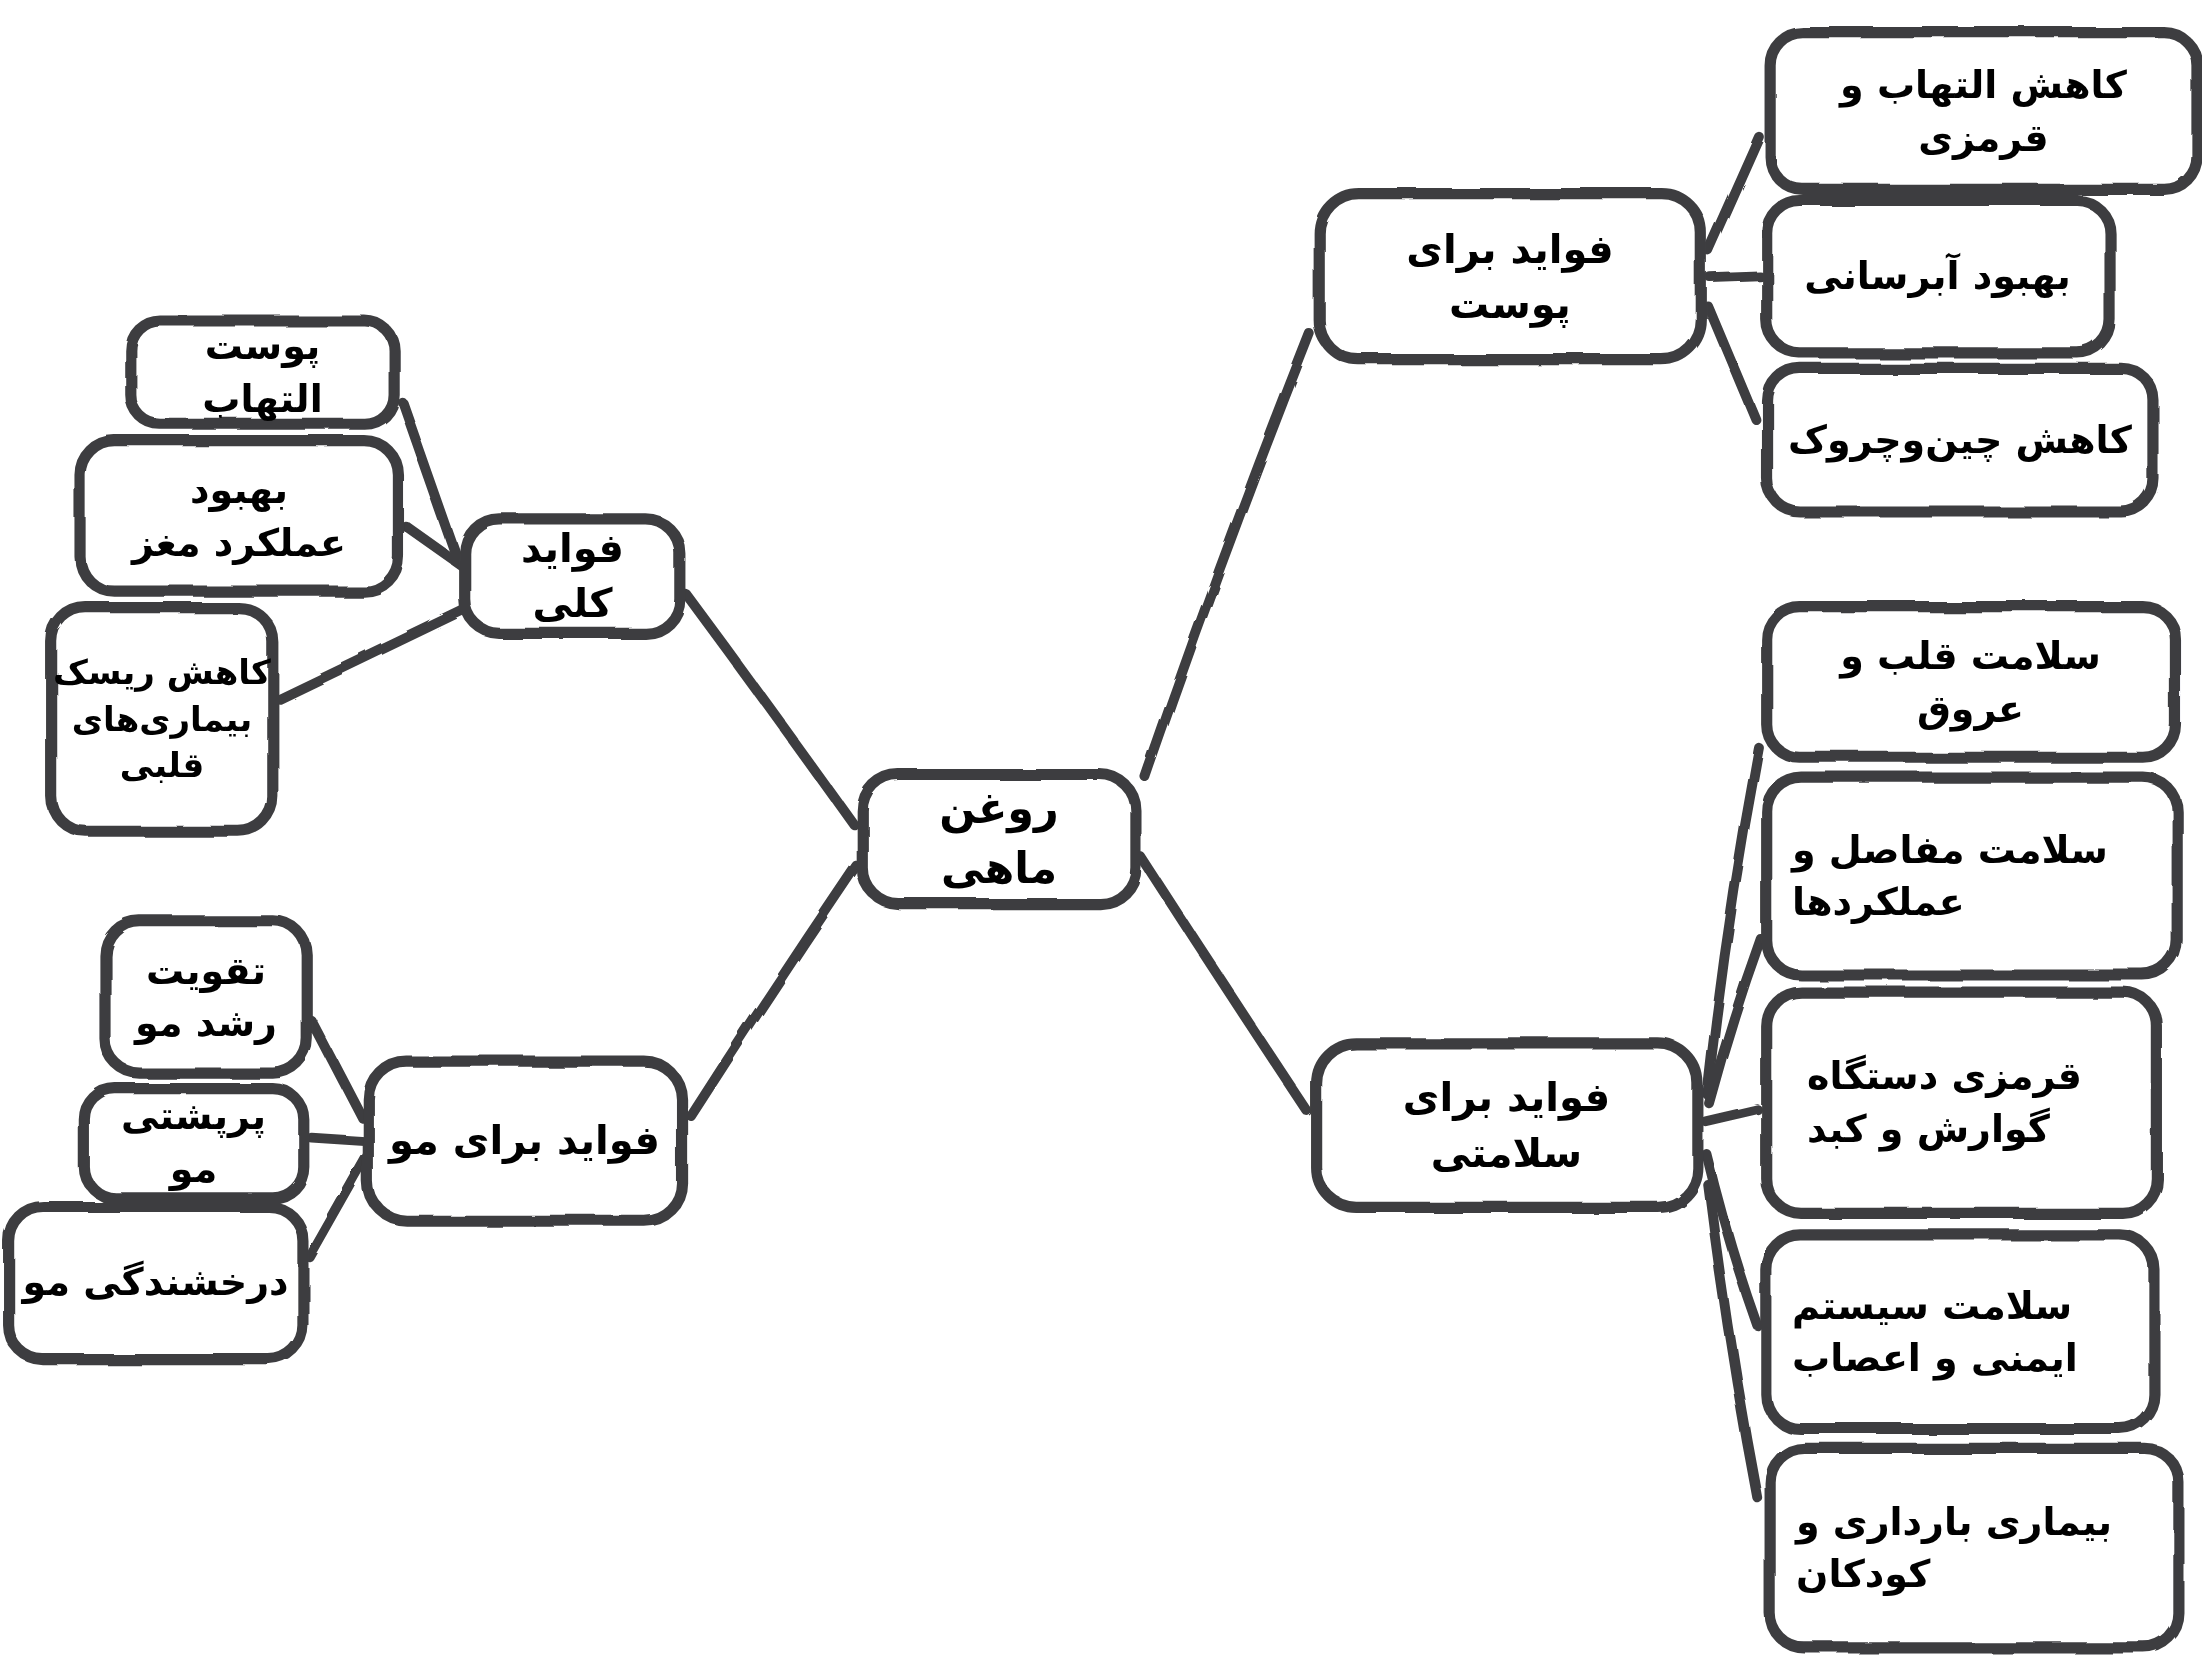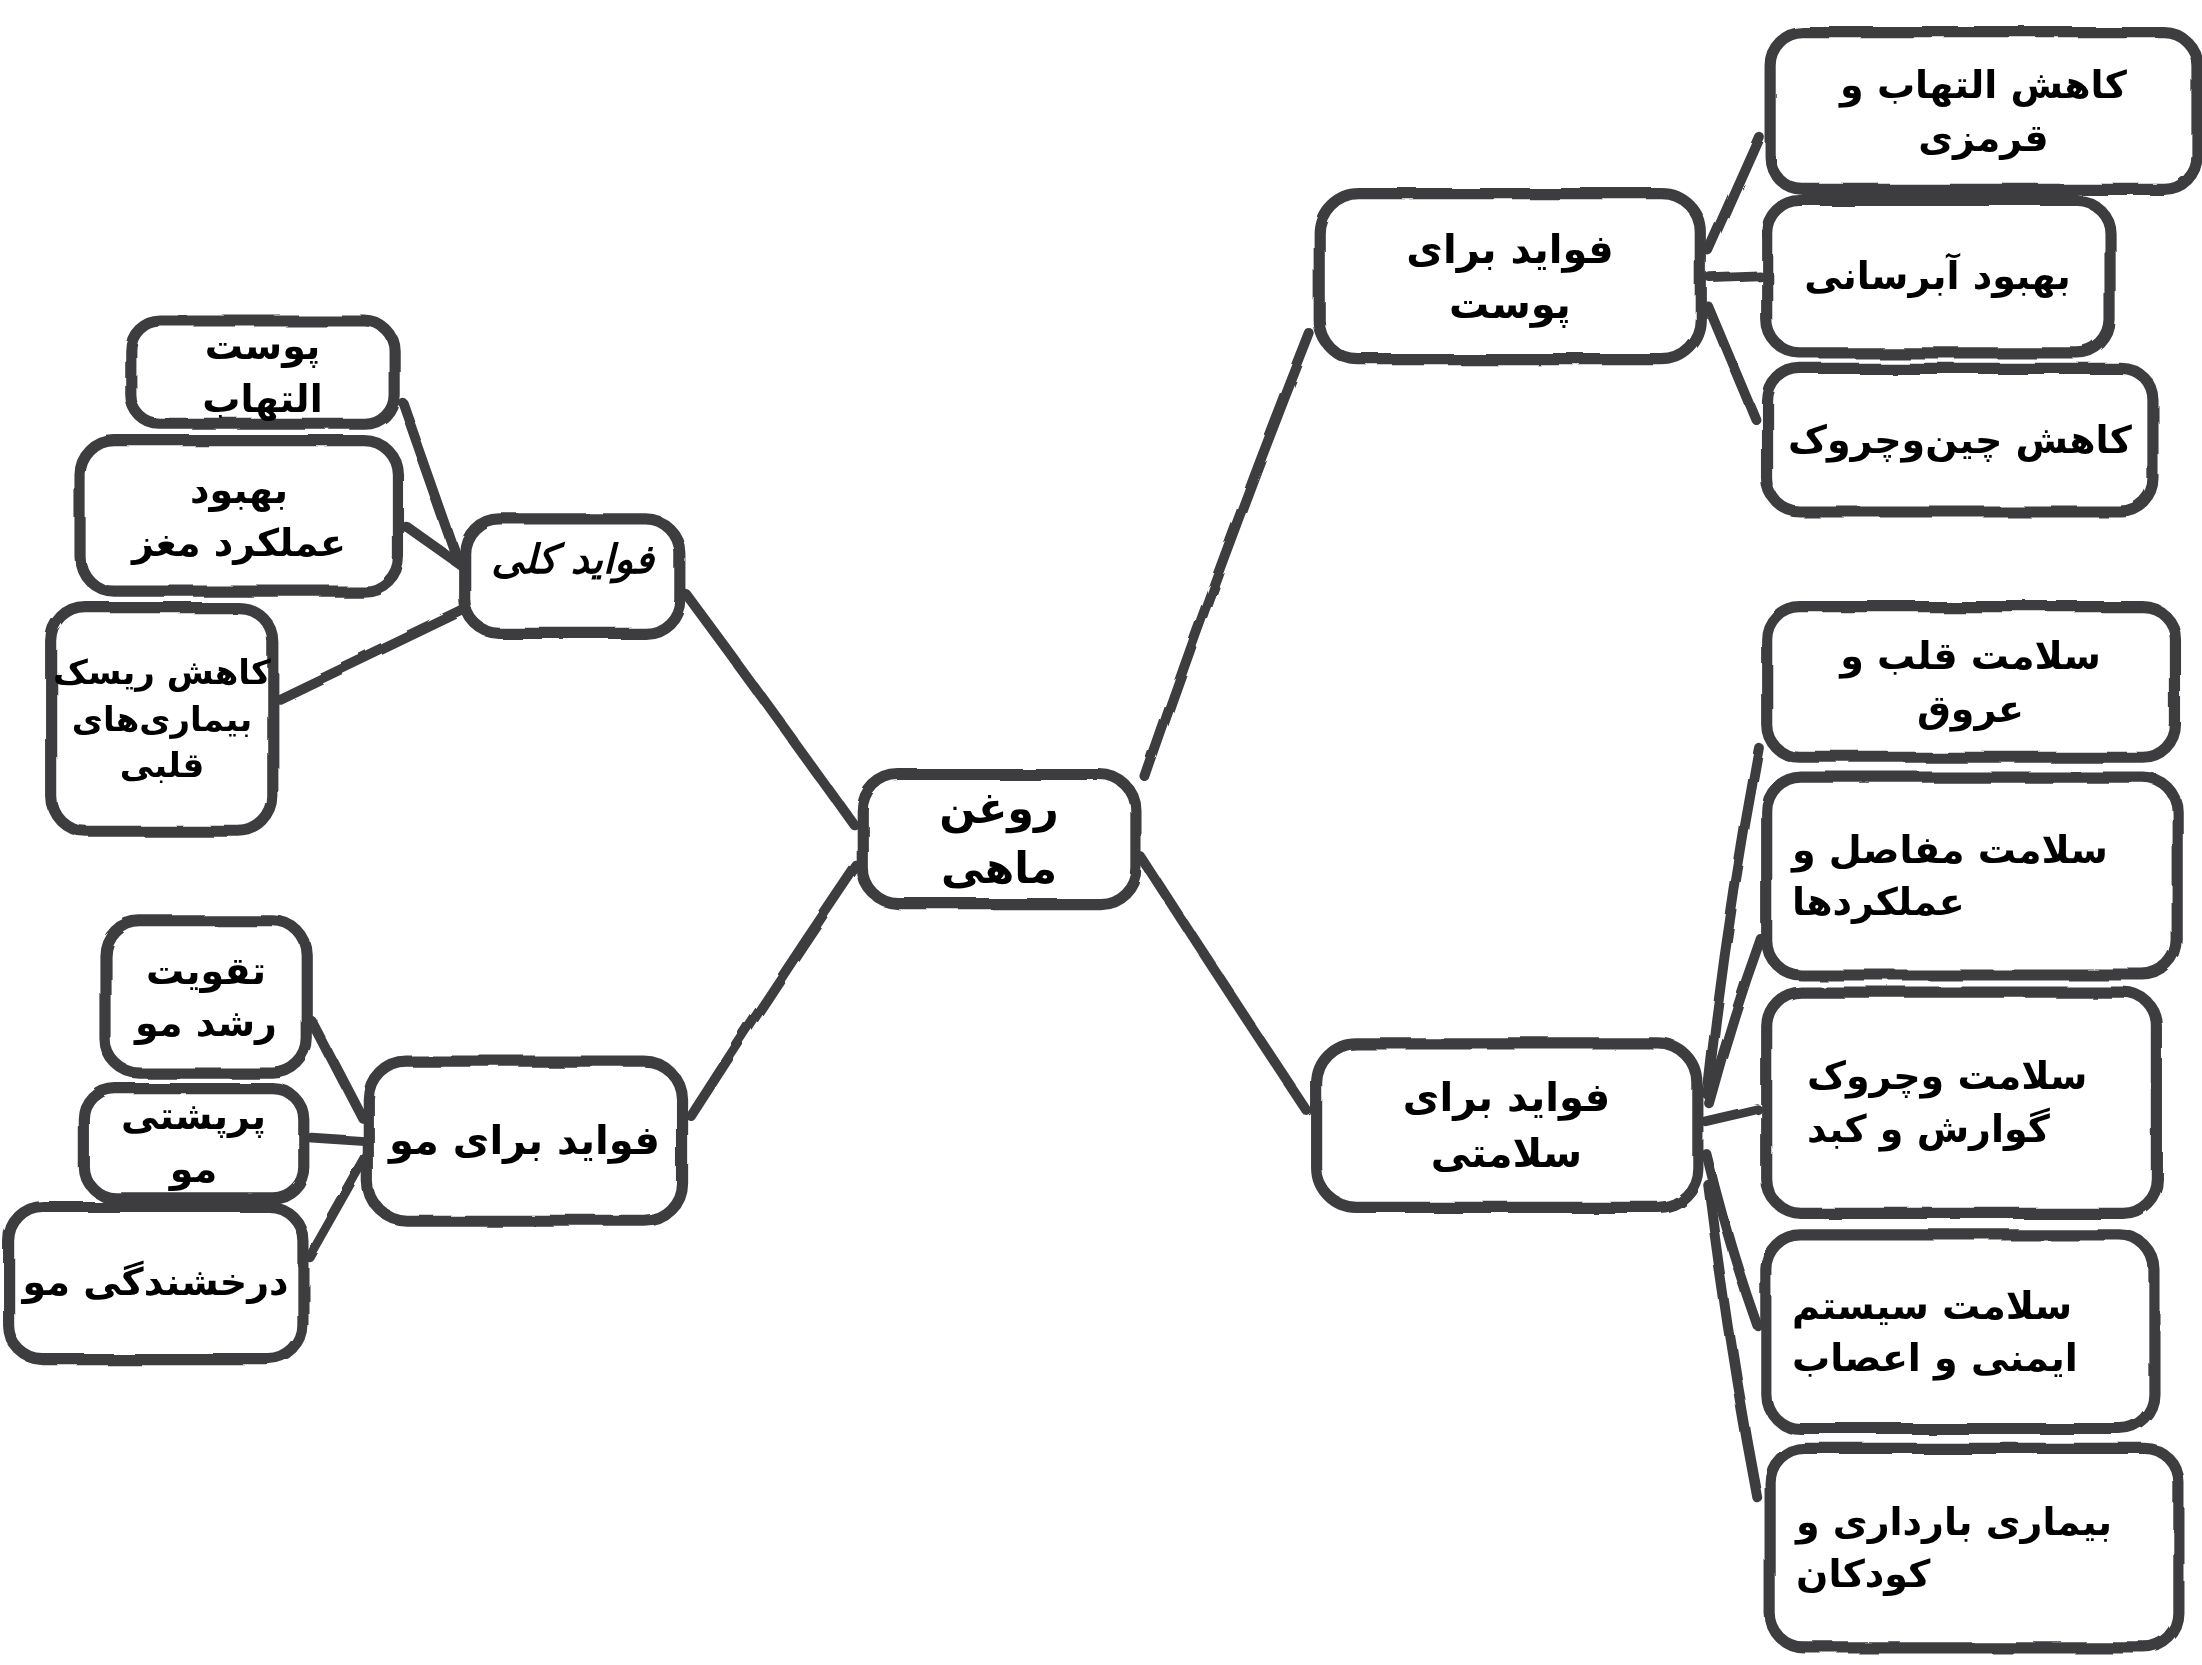--- a/index.html
+++ b/index.html
@@ -72,36 +72,36 @@
       <rect x="2053" y="705" width="475" height="175" rx="38"></rect>
       <rect x="2053" y="903" width="477" height="230" rx="40"></rect>
       <rect x="2053" y="1153" width="454" height="257" rx="40"></rect>
       <rect x="2052" y="1435" width="451" height="225" rx="40"></rect>
       <rect x="2057" y="1683" width="475" height="232" rx="40"></rect>
     </g>
   </svg>
 
   <div class="node big" style="left:862px;top:774px;width:274px;height:129px;">روغن ماهی</div>
 
-  <div class="node mid" style="left:465px;top:503px;width:215px;height:114px;font-style:italic;">فواید کلی</div>
+  <div class="node mid" style="left:465px;top:519px;width:215px;height:114px;">فواید کلی</div>
   <div class="node" style="left:131px;top:321px;width:263px;height:103px;">پوست التهاب</div>
   <div class="node pad-lg" style="left:80px;top:441px;width:318px;height:151px;">بهبود عملکرد مغز</div>
   <div class="node" style="left:33px;top:607px;width:258px;height:224px;font-size:34px;padding:0 8.6px;">کاهش ریسک بیماری‌های قلبی</div>
 
   <div class="node mid" style="left:1319px;top:194px;width:382px;height:166px;">فواید برای پوست</div>
   <div class="node" style="left:1770px;top:33px;width:427px;height:157px;">کاهش التهاب و قرمزی</div>
   <div class="node" style="left:1766px;top:200px;width:343px;height:152px;">بهبود آبرسانی</div>
   <div class="node" style="left:1767px;top:368px;width:386px;height:144px;">کاهش چین‌وچروک</div>
 
   <div class="node mid" style="left:368px;top:1061px;width:313px;height:159px;">فواید برای مو</div>
   <div class="node" style="left:105px;top:921px;width:202px;height:152px;padding:0 15.5px;">تقویت رشد مو</div>
   <div class="node" style="left:84px;top:1088px;width:219px;height:109px;padding:0 6.9px;">پرپشتی مو</div>
   <div class="node" style="left:8.6px;top:1206px;width:294px;height:153px;padding:0 8.6px;">درخشندگی مو</div>
 
   <div class="node mid" style="left:1316px;top:1044px;width:381px;height:163px;">فواید برای سلامتی</div>
   <div class="node" style="left:1766px;top:607px;width:409px;height:151px;">سلامت قلب و عروق</div>
   <div class="node ta-left" style="left:1766px;top:777px;width:410px;height:198px;padding:0 26px;">سلامت مفاصل و عملکرد‌ها</div>
-  <div class="node ta-left pad-lg" style="left:1766px;top:992px;width:391px;height:221px;">سلامت وچروک گوارش و کبد</div>
+  <div class="node ta-left pad-lg" style="left:1766px;top:992px;width:391px;height:221px;">قرمزی دستگاه گوارش و کبد</div>
   <div class="node ta-left" style="left:1766px;top:1235px;width:388px;height:194px;padding:0 26px;">سلامت سیستم ایمنی و اعصاب</div>
   <div class="node ta-left" style="left:1770px;top:1448px;width:409px;height:200px;padding:0 26px;">بیماری بارداری و کودکان</div>
 
 </div>
 
 
 </body></html>

